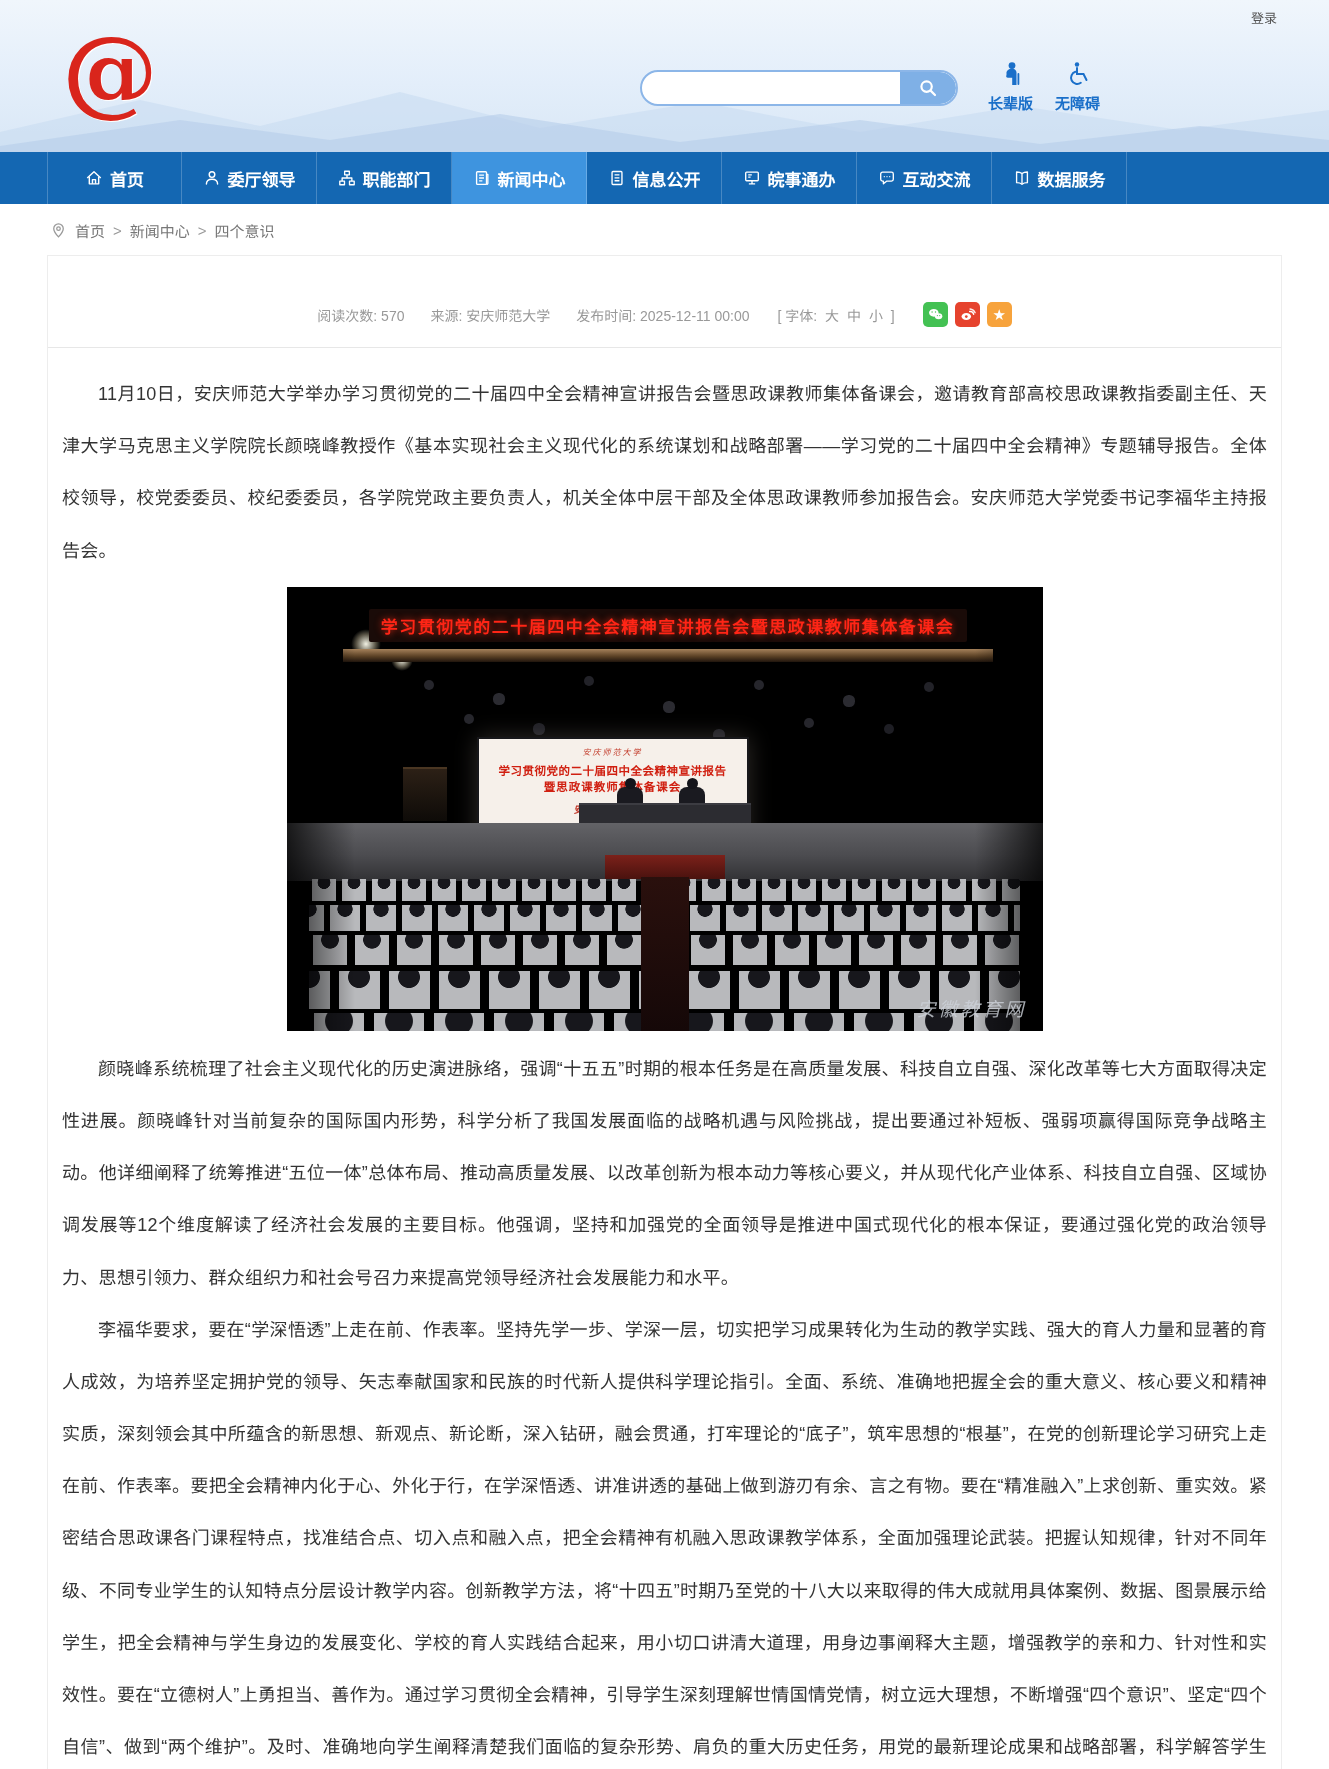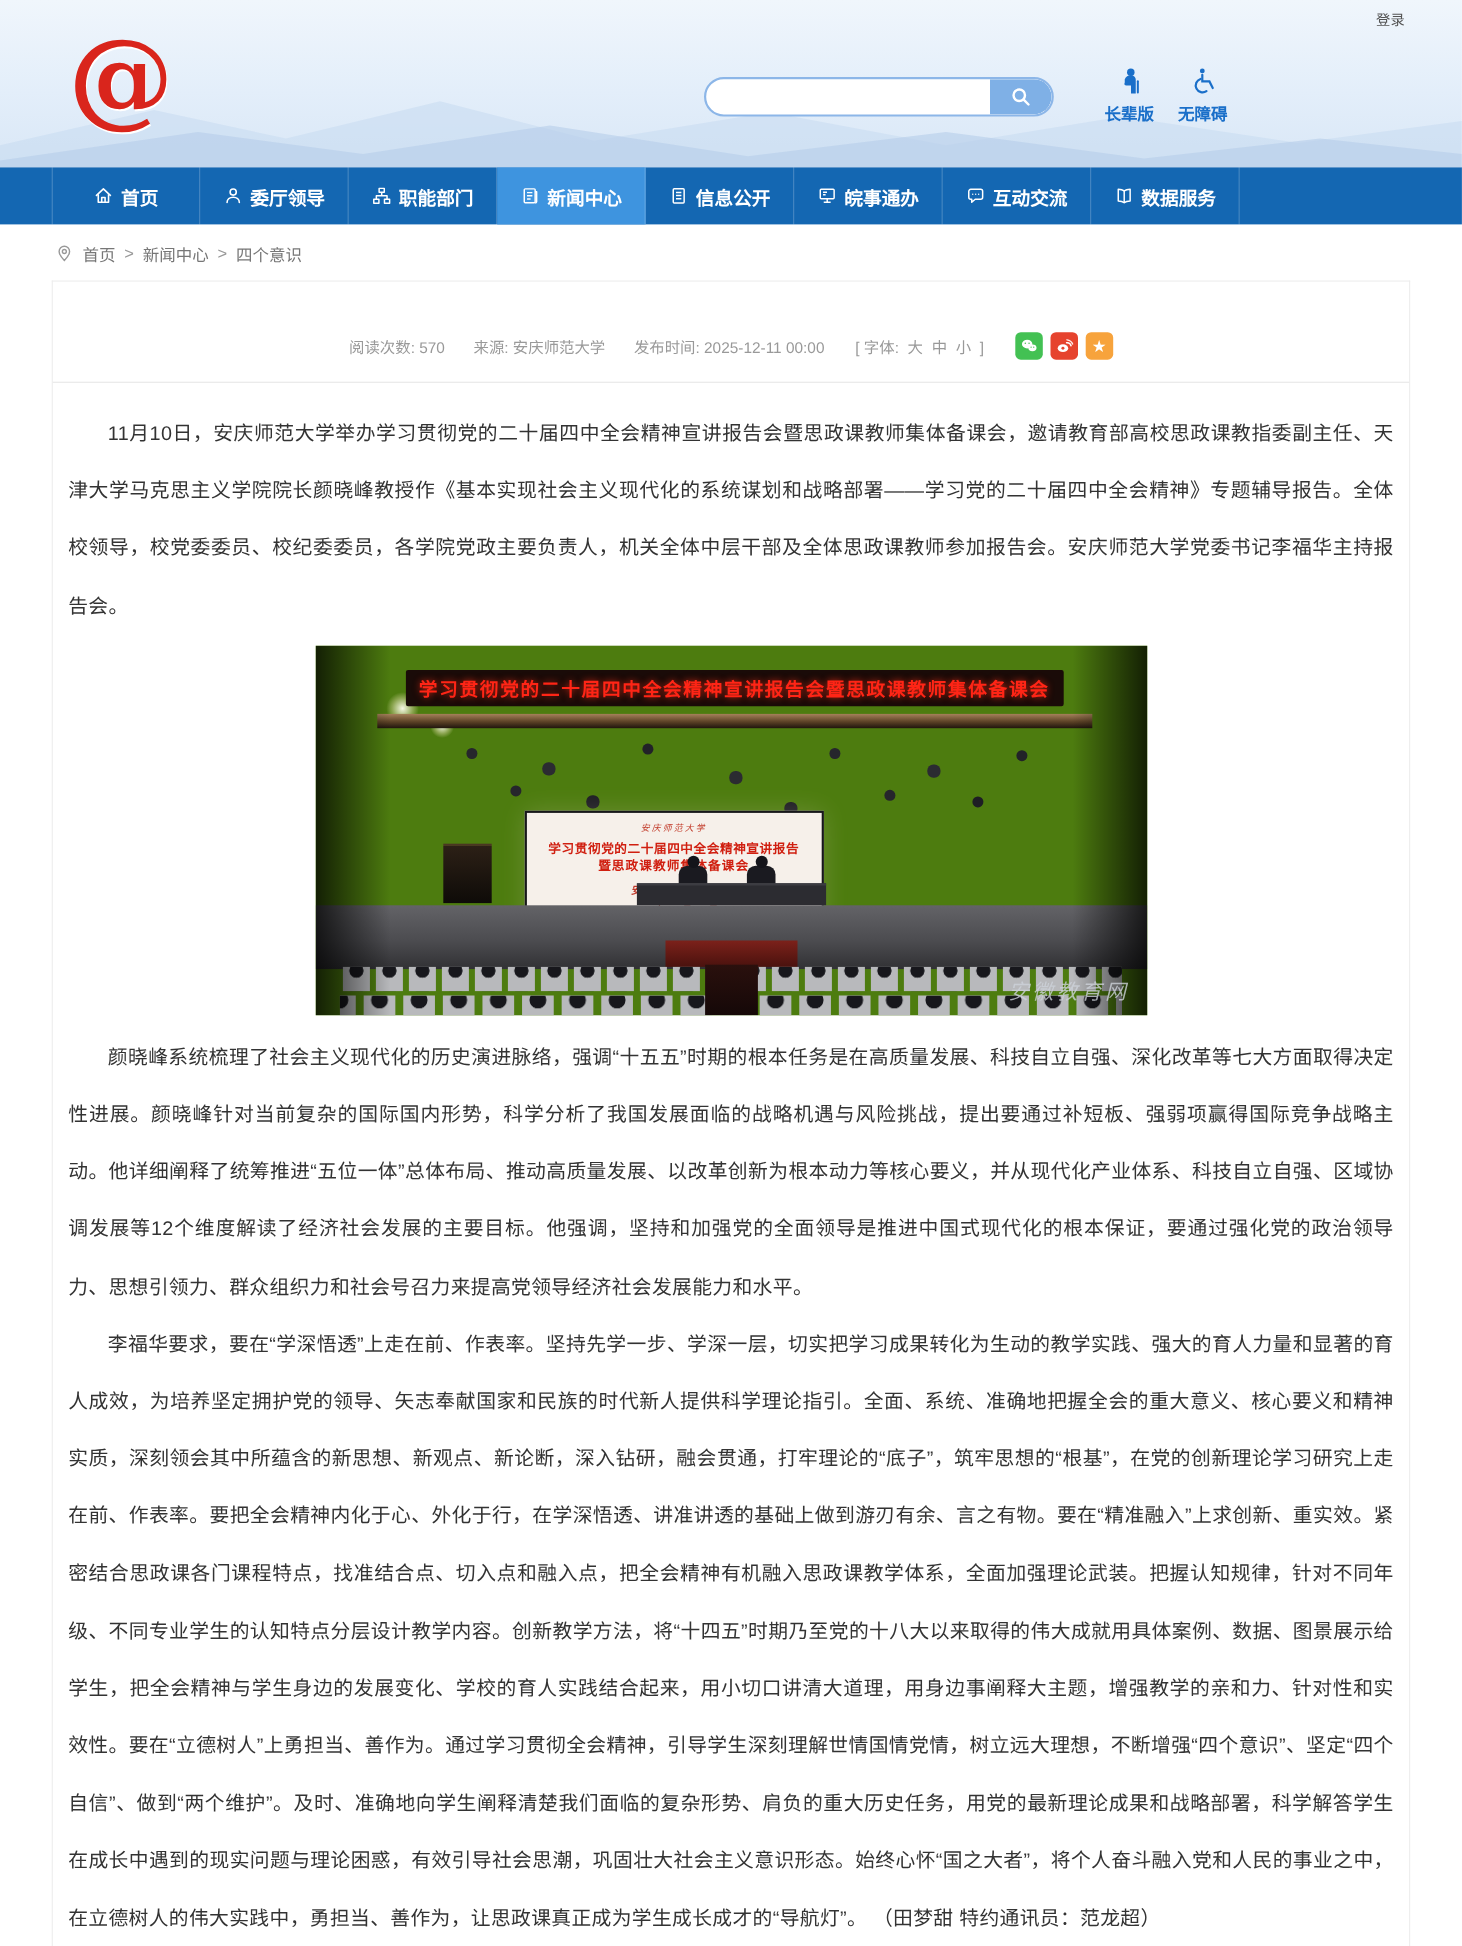--- a/index.html
+++ b/index.html
@@ -17,21 +17,21 @@
   .brandtext { margin-left:14px; }
   .brand-l1 { color:#d9251c; font-size:35px; font-weight:bold; letter-spacing:4px; text-shadow:1px 1px 0 rgba(255,255,255,.8); }
   .brand-l2 { color:#d9251c; font-size:35px; font-weight:bold; letter-spacing:22px; text-shadow:1px 1px 0 rgba(255,255,255,.8); }
   .brand-url { color:#d9251c; font-size:21px; font-weight:bold; letter-spacing:1px; text-align:center; margin-top:2px; }
 
   .searchwrap { position:absolute; left:640px; top:70px; width:318px; height:36px;
     background:#fff; border:2px solid #8cb6e8; border-radius:18px; display:flex; overflow:hidden; }
   .search-input { flex:1; border:none; outline:none; padding:0 14px; font-size:14px; background:transparent; }
   .search-btn { width:56px; background:#7fb0e6; border:none; cursor:pointer; display:flex; align-items:center; justify-content:center; border-radius:0 16px 16px 0; }
 
-  .quicklink { position:absolute; top:60px; text-align:center; color:#1a6fc9; font-size:15px; font-weight:bold; cursor:pointer;margin-left:16px; }
+  .quicklink { position:absolute; top:60px; text-align:center; color:#1a6fc9; font-size:15px; font-weight:bold; cursor:pointer; }
   .quicklink .ico { display:block; margin:0 auto 4px; }
   .ql-elder { left:988px; }
   .ql-access { left:1055px; }
 
   
   .nav { height:52px; background:#1467b2; display:flex; padding-left:47px; }
   .nav-item { width:135px; height:52px; display:flex; align-items:center; justify-content:center; gap:7px;
     color:#fff; font-size:17px; font-weight:bold; cursor:pointer; border-right:1px solid rgba(255,255,255,.22); }
   .nav-item:first-child { border-left:1px solid rgba(255,255,255,.22); }
   .nav-item.active { background:#3e94df; }
@@ -49,21 +49,21 @@
   .share { display:flex; gap:7px; }
   .share .sbtn { width:25px; height:25px; border-radius:5px; display:flex; align-items:center; justify-content:center; cursor:pointer; color:#fff; }
   .sbtn.wechat { background:#43c153; }
   .sbtn.weibo { background:#e6432e; }
   .sbtn.fav { background:#f7a33c; font-size:15px; }
   .a-divider { border-bottom:1px solid #e7e7e7; margin:20px -10px 6px; }
   .a-body { padding:14px 4px 0; }
   .a-body p { font-size:18px; line-height:2.9; text-indent:2em; color:#333; letter-spacing:.3px; text-align:justify; }
 
   
-  .photo { position:relative; width:756px; height:336px; margin:10px auto 12px; background:#4d7c0f; overflow:hidden; }
+  .photo { position:relative; width:756px; height:444px; margin:10px auto 12px; background:#000000; overflow:hidden; }
   .photo::after { content:""; position:absolute; inset:0;
     background:linear-gradient(90deg,rgba(0,0,0,.75),rgba(0,0,0,0) 9%,rgba(0,0,0,0) 91%,rgba(0,0,0,.75)); pointer-events:none; }
   .ph-banner { position:absolute; left:82px; right:76px; top:22px; height:33px; background:#1a0b08; border-radius:2px;
     display:flex; align-items:center; justify-content:center; color:#ff2516; font-size:17px; font-weight:bold;
     letter-spacing:1.5px; text-shadow:0 0 7px rgba(255,48,24,.75); }
   .ph-pros { position:absolute; left:56px; right:50px; top:62px; height:13px;
     background:linear-gradient(180deg,#a5815a 0%,#5c4226 55%,#20150d 100%); }
   .ph-lights { position:absolute; left:0; top:0; width:4px; height:4px; border-radius:50%; background:transparent;
     box-shadow:140px 96px 0 3px #26262c, 210px 110px 0 4px #2b2b31, 300px 92px 0 3px #222228, 380px 118px 0 4px #2b2b31,
       470px 96px 0 3px #26262c, 560px 112px 0 4px #2b2b31, 640px 98px 0 3px #222228, 250px 140px 0 4px #1e1e24,

